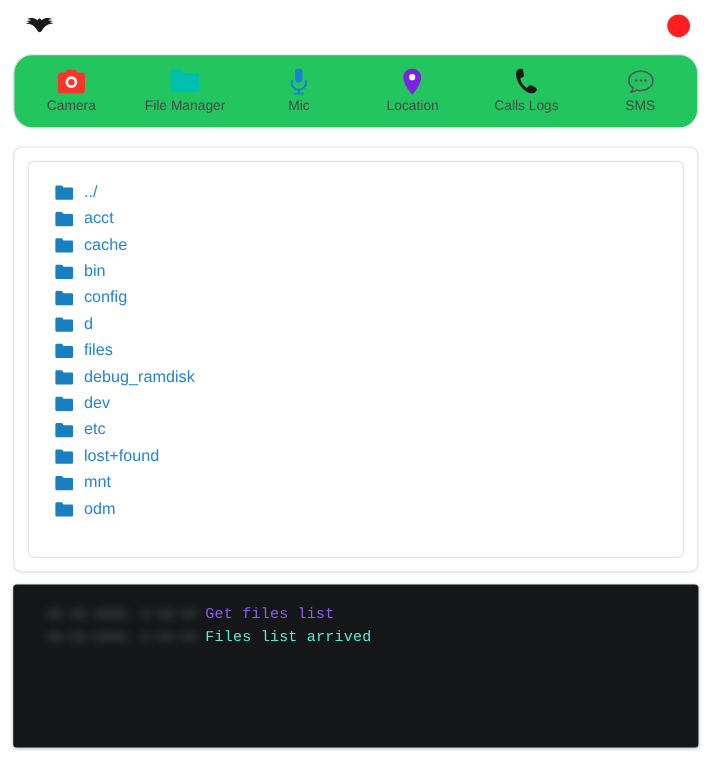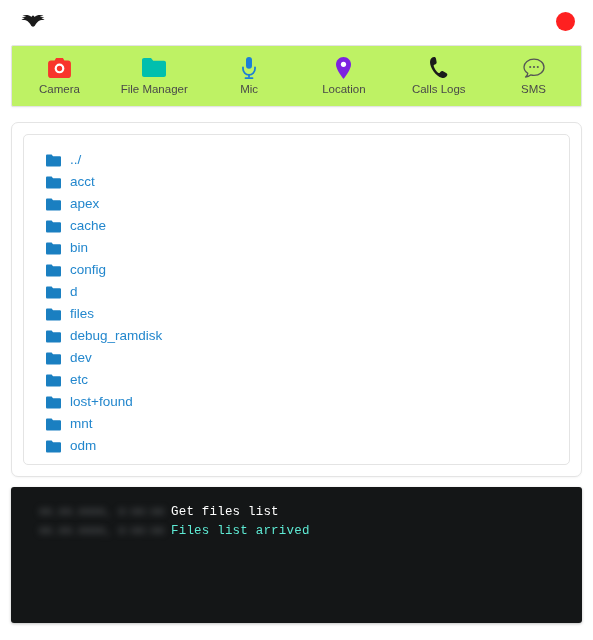--- a/index.html
+++ b/index.html
@@ -34,23 +34,23 @@
     width: 19px;
     height: 19px;
     border-radius: 50%;
     background: #fe2020;
     margin-right: 4px;
   }
 
   
   .nav-card {
     margin: 3px 11px 0 11px;
-    background: #bef264;
+    background: #22c55e;
     border: 1px solid #e3e3e3;
-    border-radius: 2px;
+    border-radius: 16px;
     box-shadow: 0 1px 2px rgba(0,0,0,0.04);
     height: 62px;
     display: flex;
     align-items: center;
     box-sizing: border-box;
   }
   .nav-item {
     flex: 1 1 0;
     display: flex;
     flex-direction: column;
@@ -146,21 +146,21 @@
     filter: blur(3.4px);
     white-space: nowrap;
     user-select: none;
   }
   .term-msg {
     font-family: "Liberation Mono", "DejaVu Sans Mono", monospace;
     font-size: 12.5px;
     letter-spacing: 0.2px;
     white-space: nowrap;
   }
-  .term-msg.cmd { color: #ffffff; }
+  .term-msg.cmd { color: #8b5cf6; }
   .term-msg.ok  { color: #5eead4; }
 </style>
 </head>
 <body>
 
 <div class="topbar">
   <span class="brand-logo-wrap">
     <svg class="brand-logo" viewBox="0 0 60 34">
       <path fill="#1b1b1b" d="M30 6c-1.6 0-2.6 1.5-3 3.2-1.4-1.6-3.6-2.9-6.3-3.6C17.4 4.7 13 5 9 6.6c3.3.2 5.6 1.2 7 2.6-3-.4-6 .1-8.6 1.4 2.6.1 4.6.7 6.1 1.6-2.5.3-4.8 1.3-6.6 2.8 3.4-.5 6.3-.2 8.7.7 2.8 1 5 2.8 6.7 4.7 1.3 1.5 2.3 3 3 4.2.7 1.3 1.5 2.4 2.4 3.1.7.6 1.4.9 2.3.9h.1c.9 0 1.6-.3 2.3-.9.9-.7 1.7-1.8 2.4-3.1.7-1.2 1.7-2.7 3-4.2 1.7-1.9 3.9-3.7 6.7-4.7 2.4-.9 5.3-1.2 8.7-.7-1.8-1.5-4.1-2.5-6.6-2.8 1.5-.9 3.5-1.5 6.1-1.6-2.6-1.3-5.6-1.8-8.6-1.4 1.4-1.4 3.7-2.4 7-2.6-4-1.6-8.4-1.9-11.7-1C36.6 6.3 34.4 7.6 33 9.2 32.6 7.5 31.6 6 30 6z"></path>
       <path fill="#1b1b1b" d="M30 18.6c-.9 1.1-1.6 2.6-1.9 4.3h3.8c-.3-1.7-1-3.2-1.9-4.3z"></path>
@@ -247,26 +247,20 @@
       <span class="file-name">../</span>
     </a>
 
     <a class="file-row">
       <svg class="folder-ico" viewBox="0 0 24 19">
           <path fill="#1a7fc1" d="M2 0h7l2.2 2.8H22c1.1 0 2 .9 2 2V17c0 1.1-.9 2-2 2H2c-1.1 0-2-.9-2-2V2C0 .9.9 0 2 0z"></path>
         </svg>
       <span class="file-name">acct</span>
     </a>
 
-    <a class="file-row">
-      <svg class="folder-ico" viewBox="0 0 24 19">
-          <path fill="#1a7fc1" d="M2 0h7l2.2 2.8H22c1.1 0 2 .9 2 2V17c0 1.1-.9 2-2 2H2c-1.1 0-2-.9-2-2V2C0 .9.9 0 2 0z"></path>
-        </svg>
-      <span class="file-name">apex</span>
-    </a>
 
     <a class="file-row">
       <svg class="folder-ico" viewBox="0 0 24 19">
           <path fill="#1a7fc1" d="M2 0h7l2.2 2.8H22c1.1 0 2 .9 2 2V17c0 1.1-.9 2-2 2H2c-1.1 0-2-.9-2-2V2C0 .9.9 0 2 0z"></path>
         </svg>
       <span class="file-name">cache</span>
     </a>
 
     <a class="file-row">
       <svg class="folder-ico" viewBox="0 0 24 19">

